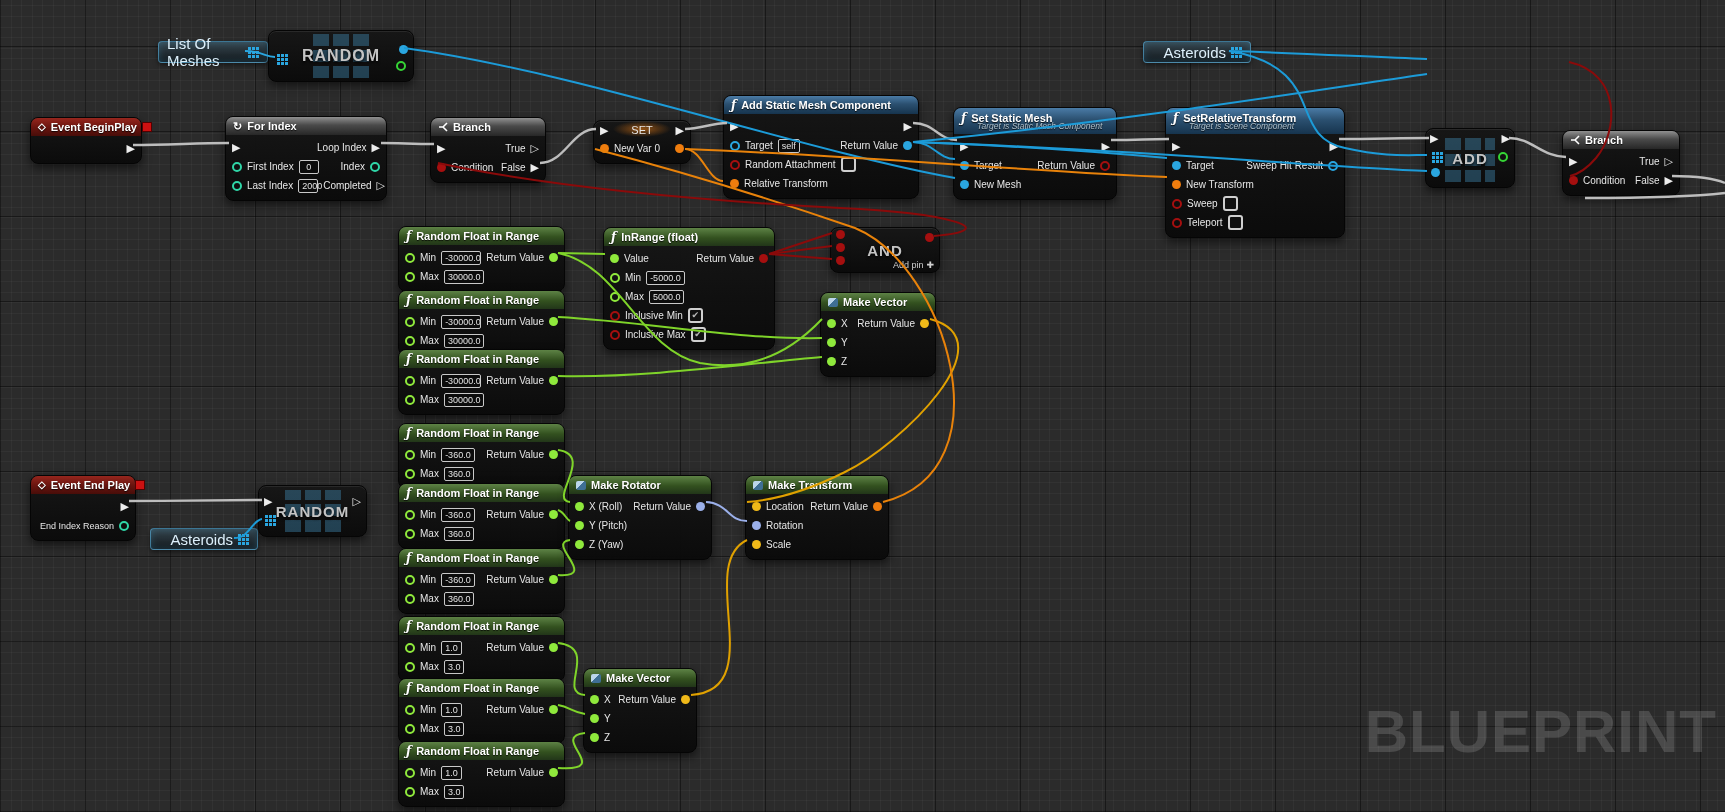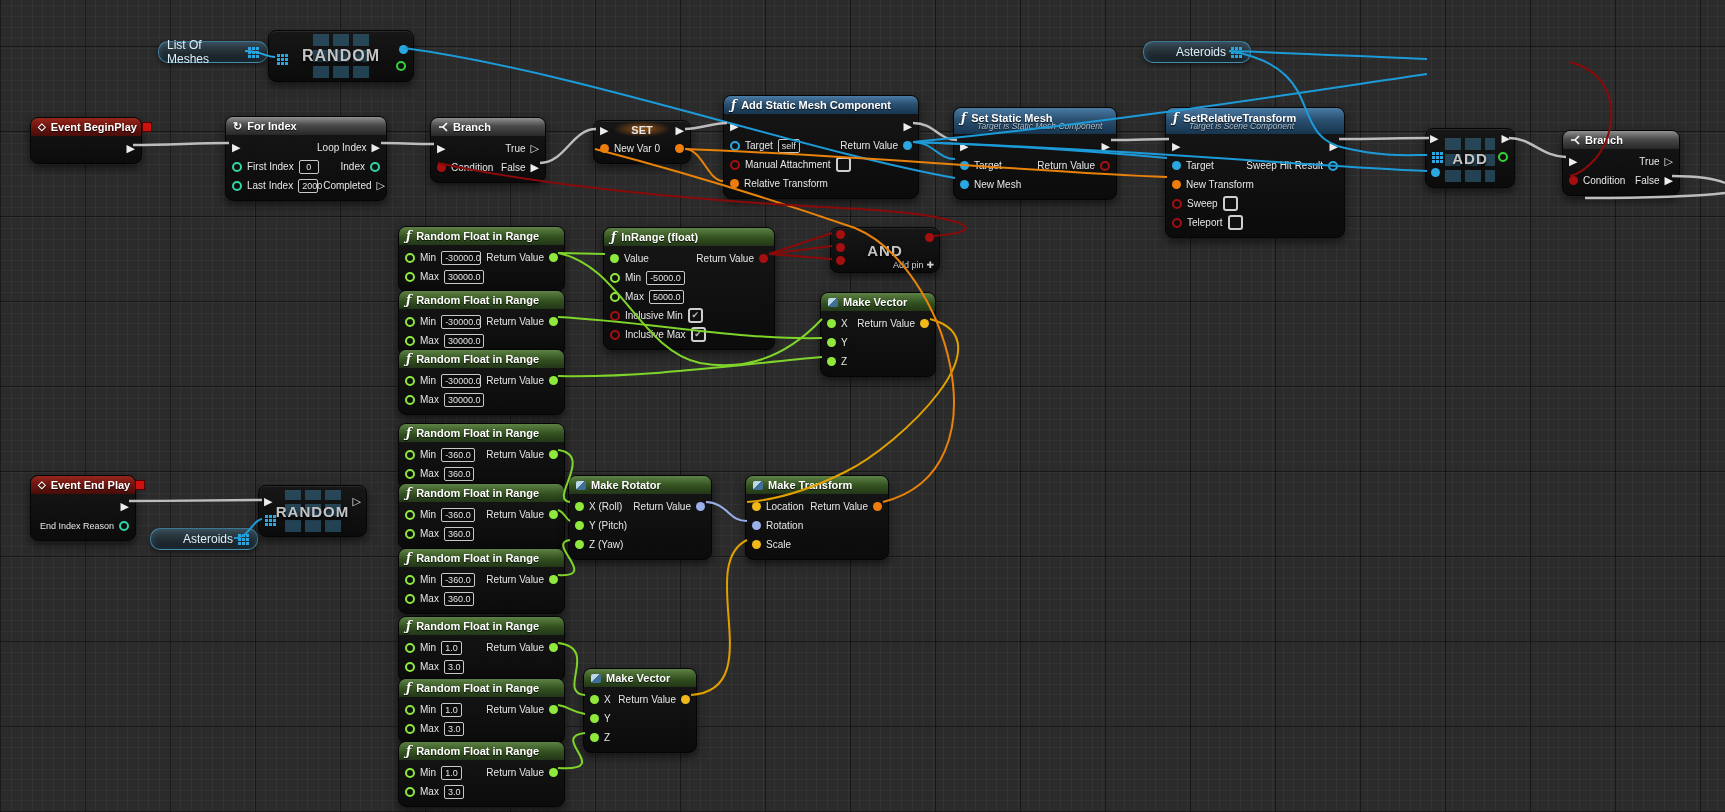--- a/index.html
+++ b/index.html
@@ -35,38 +35,39 @@
   .apin{width:3px;height:3px;background:currentColor;margin:0 8px 8px 0;flex:0 0 auto;
     box-shadow:4px 0 0 currentColor,8px 0 0 currentColor,0 4px 0 currentColor,4px 4px 0 currentColor,
     8px 4px 0 currentColor,0 8px 0 currentColor,4px 8px 0 currentColor,8px 8px 0 currentColor;}
   .compact .bigtxt{position:absolute;inset:0;display:flex;align-items:center;justify-content:center;
     font-weight:bold;color:#c4c4c4;letter-spacing:1px;text-shadow:0 2px 3px rgba(0,0,0,.9);z-index:1;}
   .gridmark{position:absolute;left:50%;top:50%;transform:translate(-50%,-50%);width:56px;height:44px;opacity:.85;
     background:repeating-linear-gradient(90deg,rgba(70,150,195,.45) 0 16px,transparent 16px 20px);
     -webkit-mask:repeating-linear-gradient(0deg,#000 0 12px,transparent 12px 16px);
     mask:repeating-linear-gradient(0deg,#000 0 12px,transparent 12px 16px);}
   .abs{position:absolute;}
-  .pill{position:absolute;height:20px;border-radius:10px;z-index:2;
+  .pill{position:absolute;height:20px;border-radius:4px;z-index:2;
     background:linear-gradient(180deg,#36464f,#12181c);border:1px solid rgba(95,195,245,.55);
     box-shadow:0 2px 5px rgba(0,0,0,.5), inset 0 0 7px rgba(70,160,210,.28);
-    display:flex;align-items:center;justify-content:flex-end;gap:5px;padding:0 8px;font-size:12px;color:#dcEFfa;}
+    display:flex;align-items:center;justify-content:flex-end;gap:5px;padding:0 8px;font-size:15px;color:#dcEFfa;}
   .dlg{width:8px;height:8px;background:#cc1111;border:1px solid #550000;margin-left:auto;flex:0 0 auto;}
   .fico{font-family:"DejaVu Serif",serif;font-style:italic;font-size:12px;line-height:1;color:#fff;flex:0 0 auto;}
   .sico{width:10px;height:9px;border-radius:2px;flex:0 0 auto;background:linear-gradient(135deg,#bcd6ea 45%,#3f6f94 46%);}
   .dia{color:#fff;font-size:10px;line-height:1;flex:0 0 auto;}
   #wires{position:absolute;inset:0;z-index:3;pointer-events:none;}
   #wires path{fill:none;}
   .wm{position:absolute;right:8px;bottom:46px;font-size:60px;font-weight:bold;letter-spacing:1px;
     color:rgba(255,255,255,.15);z-index:1;}
 </style>
 </head>
 <body>
 
 <div id="canvas">
 
+  <div class="wm">BLUEPRINT</div>
 
   <svg id="wires" width="1725" height="812">
     <path d="M245,51 C262,51 265,57 275,57" stroke="#2aa6e0" stroke-width="2"></path>
     <path d="M404,48 C580,72 800,150 955,178" stroke="#1c9bd8" stroke-width="2"></path>
     <path d="M133,145 C170,145 195,143 229,143" stroke="#bdbdbd" stroke-width="2.4"></path>
     <path d="M381,143 C400,143 412,144 434,144" stroke="#bdbdbd" stroke-width="2.4"></path>
     <path d="M540,163 C565,163 572,129 596,129" stroke="#bdbdbd" stroke-width="2.4"></path>
     <path d="M685,129 C700,129 712,123 727,123" stroke="#bdbdbd" stroke-width="2.4"></path>
     <path d="M913,123 C935,123 938,140 957,140" stroke="#bdbdbd" stroke-width="2.4"></path>
     <path d="M1111,140 C1140,140 1145,139 1169,139" stroke="#bdbdbd" stroke-width="2.4"></path>
@@ -198,21 +199,21 @@
             <span class="xp">▶</span>
           </span>
         </div>
     </div>
   </div>
 
   <div class="node" style="left:593px;top:120px;width:96px;height:42px">
     <div class="abs" style="left:20%;top:0;width:60%;height:16px;background:radial-gradient(closest-side,rgba(235,125,20,.6),transparent);border-radius:8px"></div>
     <div class="r" style="height:18px;position:relative">
       <span class="xp">▶</span>
-      <span style="font-weight:bold;font-size:11px;margin:0 auto">SET</span>
+      <span style="font-weight:normal;font-size:11px;margin:0 auto">SET</span>
       <span class="xp">▶</span>
     </div>
     <div class="r" style="height:19px">
       <span class="pin" style="color:#ef7d0e"></span>
       <span>New Var 0</span>
       <span class="rt">
           <span class="pin" style="color:#ef7d0e"></span>
         </span>
     </div>
   </div>
@@ -233,21 +234,21 @@
           <span class="pin h" style="color:#2aa6e0"></span>
         <span>Target</span>
         <span class="box">self</span>
         <span class="rt">
             <span>Return Value</span>
             <span class="pin" style="color:#2aa6e0"></span>
           </span>
         </div>
       <div class="r">
           <span class="pin h" style="color:#a50f0f"></span>
-        <span>Manual Attachment</span>
+        <span>Random Attachment</span>
         <span class="cb"></span>
         </div>
       <div class="r">
           <span class="pin" style="color:#ef7d0e"></span>
         <span>Relative Transform</span>
         </div>
     </div>
   </div>
 
   <div class="node" style="left:953px;top:107px;width:162px">

